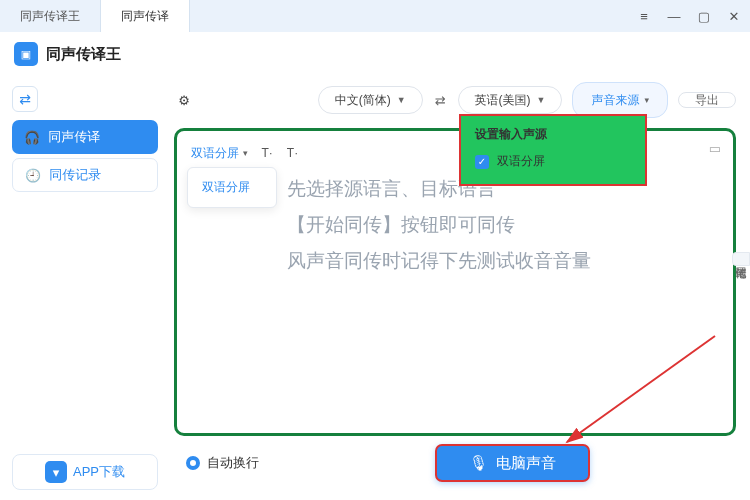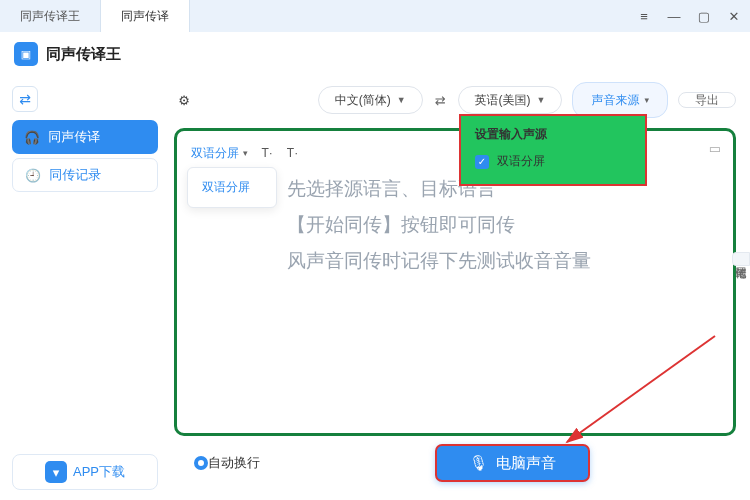--- a/index.html
+++ b/index.html
@@ -59,21 +59,21 @@
 .popover { position: absolute; left: 459px; top: 114px; width: 188px; border: 2px solid #d33; background: #22c55e; padding: 10px 14px 14px; z-index: 20; }
 .popover .pop-title { font-size: 12px; font-weight: 600; color: #333; margin-bottom: 10px; }
 .pop-check { display: flex; align-items: center; gap: 8px; font-size: 12px; color: #333; }
 .pop-check .cb { width: 14px; height: 14px; background: #2f8cf0; border-radius: 3px; display: flex; align-items: center; justify-content: center; color: #fff; font-size: 10px; }
 
 
 .vert-label { position: absolute; right: 0; top: 252px; width: 18px; background: #f3f6fa; border: 1px solid #e4e9f0; border-radius: 4px 0 0 4px; padding: 6px 2px; font-size: 11px; color: #666; text-align: center; line-height: 1.2; writing-mode: vertical-rl; }
 
 
 .bottom { height: 54px; display: flex; align-items: center; padding: 0 8px 0 0; gap: 18px; }
-.radio-wrap { display: flex; align-items: center; gap: 0; font-size: 13px; color: #333; margin-left: 20px; }
+.radio-wrap { display: flex; align-items: center; gap: 7px; font-size: 13px; color: #333; margin-left: 12px; }
 .radio { width: 14px; height: 14px; border-radius: 50%; border: 4px solid #2f8cf0; background: #fff; }
 .start-btn { height: 38px; padding: 0 32px; background: #2f8cf0; color: #fff; border-radius: 7px; font-size: 15px; display: flex; align-items: center; gap: 8px; font-weight: 500; box-shadow: 0 2px 6px rgba(47,140,240,.35); border: 2px solid #d33; }
 .bottom-spacer { flex: 1; }
 
 
 .arrow-svg { position: absolute; left: 555px; top: 330px; z-index: 15; pointer-events: none; }
 </style>
 </head>
 <body>
 

